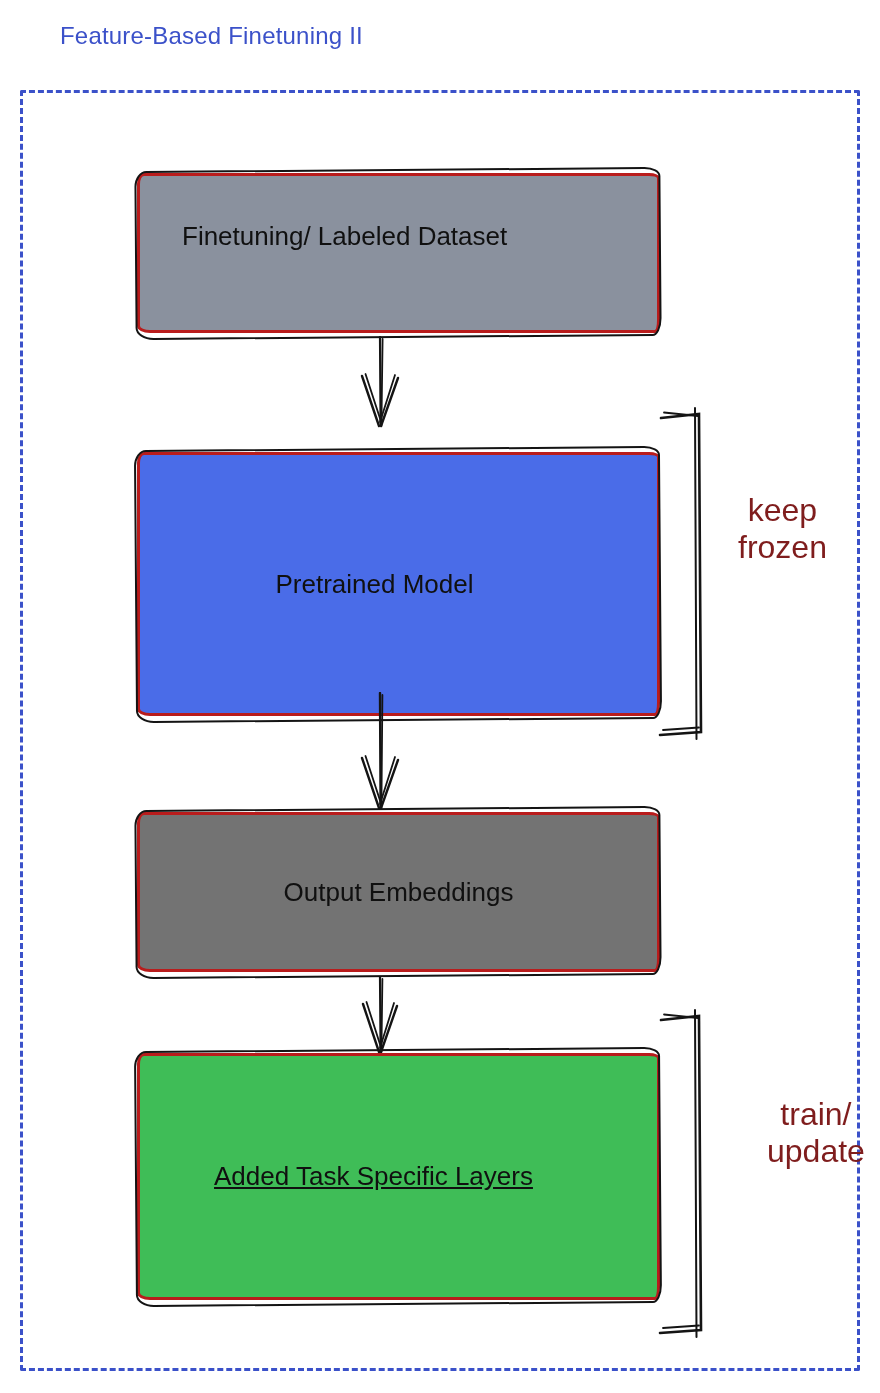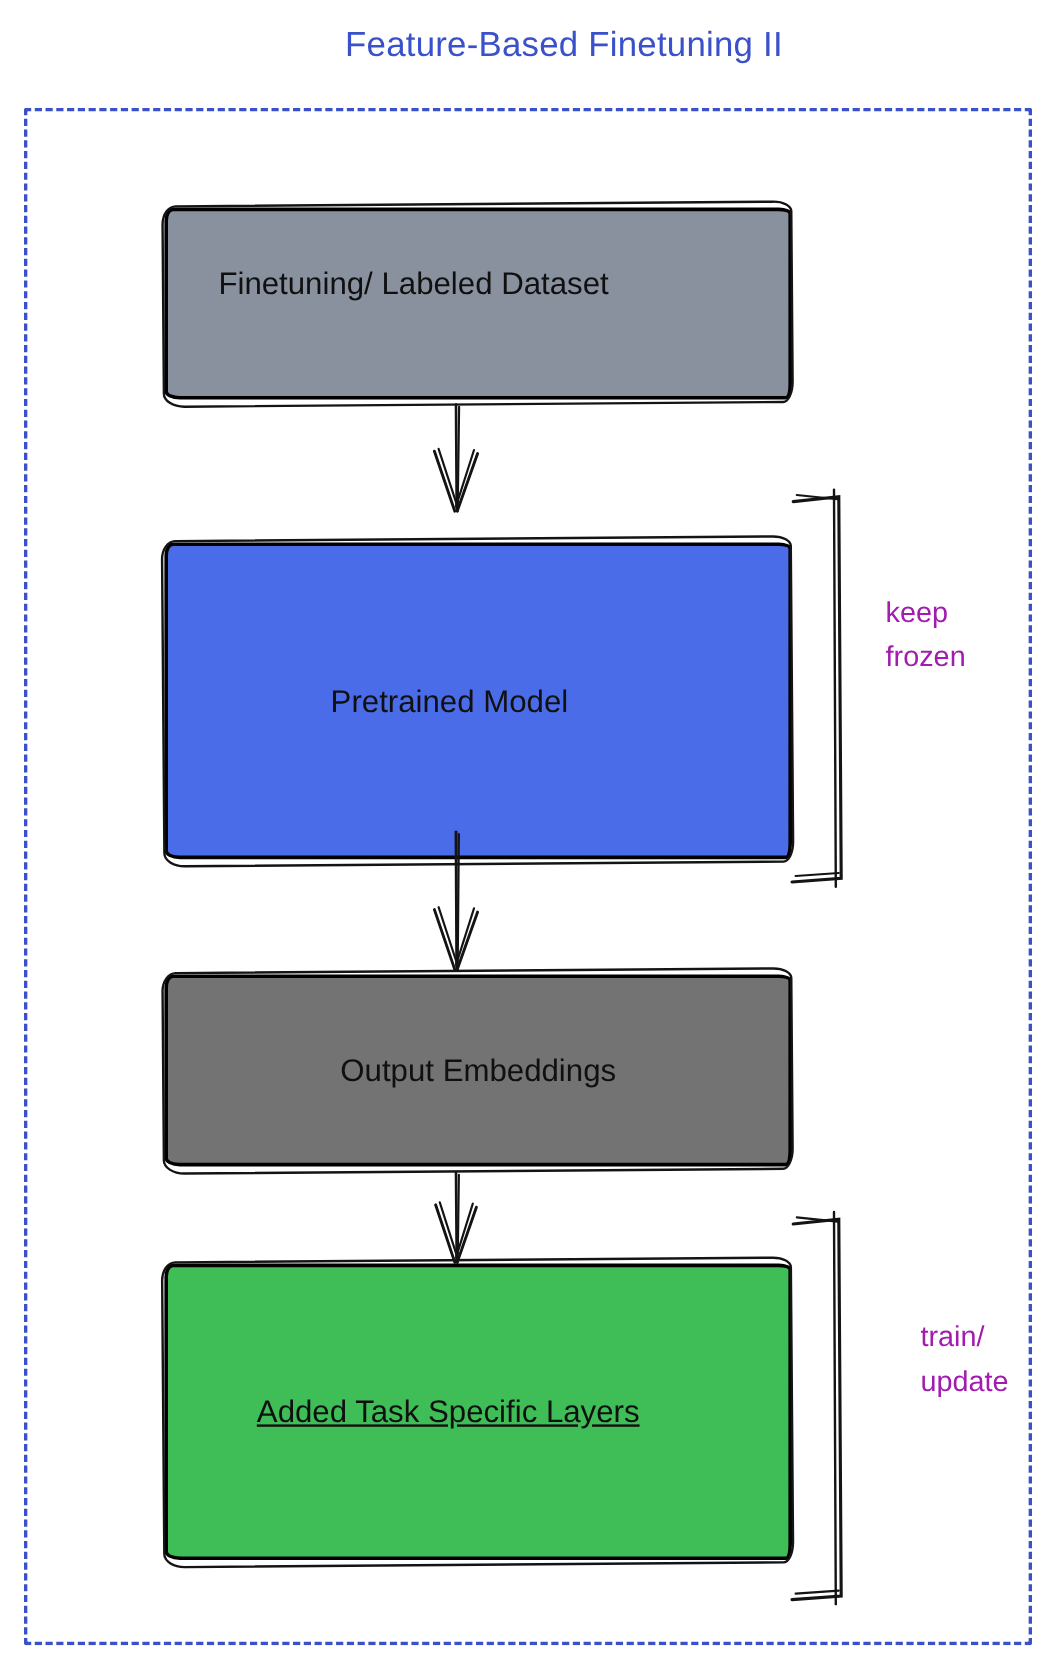--- a/index.html
+++ b/index.html
@@ -13,39 +13,38 @@
     width: 880px;
     height: 1393px;
     background: #ffffff;
     overflow: hidden;
   }
   .title {
     position: absolute;
     top: 22px;
     left: 60px;
     right: 0;
-    text-align: center;
-    font-size: 29px;
+    font-size: 24px;
     letter-spacing: 0.2px;
     color: #3b51c9;
   }
   .frame {
     position: absolute;
     left: 20px;
     top: 90px;
     width: 834px;
     height: 1275px;
     border: 3px dashed #3b51c9;
     border-radius: 2px;
   }
   .sketch-box {
     position: absolute;
     left: 137px;
     width: 523px;
-    border: 3px solid #000000;
+    border: 3px solid #b91c1c;
     border-radius: 7px 11px 5px 13px / 11px 5px 13px 7px;
     box-sizing: border-box;
     display: flex;
     align-items: center;
     justify-content: center;
     font-size: 26px;
     color: #101010;
   }
   .sketch-box::before {
     content: "";
@@ -81,24 +80,25 @@
     background: #3fbd57;
     padding-right: 50px;
     text-decoration: underline;
   }
   .arrow, .bracket {
     position: absolute;
   }
   .annotation {
     position: absolute;
     left: 738px;
-    font-size: 24px;
+    font-size: 32px;
     line-height: 37px;
-    color: #a21caf;
+    color: #7f1d1d;
     white-space: pre-line;
+    text-align: center;
   }
   .annotation-keep-frozen { top: 492px; }
   .annotation-train-update { top: 1096px; margin-left: 29px; }
 </style>
 </head>
 <body>
 
 <div class="canvas">
 
   <div class="title">Feature-Based Finetuning II</div>

